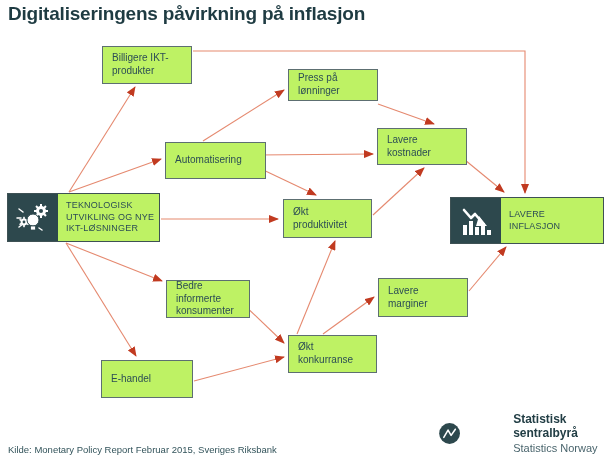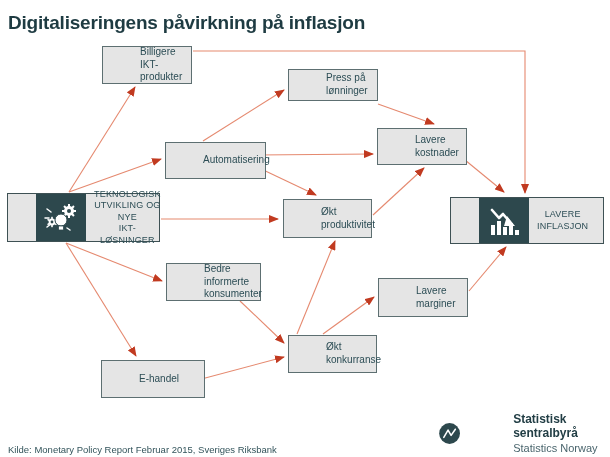--- a/index.html
+++ b/index.html
@@ -1,41 +1,41 @@
 <!DOCTYPE html>
 <html><head>
 <meta charset="utf-8">
 <style>
   html,body { margin:0; padding:0; background:#ffffff; }
   body { width:610px; height:457px; font-family:"Liberation Sans", sans-serif; }
   .canvas { position:relative; width:610px; height:457px; background:#ffffff; overflow:hidden; }
 
   .page-title {
-    position:absolute; left:8px; top:12px; z-index:3;
+    position:absolute; left:8px; top:3px; z-index:3;
     font-size:19px; font-weight:bold; color:#1e3b42; letter-spacing:-0.2px;
   }
 
   #edges { position:absolute; left:0; top:0; width:610px; height:457px; z-index:1; }
 
   .node {
     position:absolute; z-index:2; box-sizing:border-box;
-    background:#e5e5e5; border:1.4px solid #5d6f71;
-    display:flex; align-items:center;padding-left:28px;
+    background:#bef264; border:1.4px solid #5d6f71;
+    display:flex; align-items:center;
   }
   .node-label {
     padding-left:9px; padding-right:2px;
     font-size:10px; line-height:1.28; color:#2c4d55;
     white-space:pre-line;
   }
   .dark-node { border:1.4px solid #3e5154; }
   .icon-box {
     flex:0 0 50px; width:50px; height:100%;
     background:#2d484d; display:flex; align-items:center; justify-content:center;
   }
-  .dark-node .node-label { font-size:9px; padding-left:8px; letter-spacing:0.2px;text-align:center; }
+  .dark-node .node-label { font-size:9px; padding-left:8px; letter-spacing:0.2px; }
 
   .footer-source {
     position:absolute; left:8px; top:444px; z-index:3;
     font-size:9.5px; color:#33545b;
   }
   .logo {
     position:absolute; left:438px; top:413px; z-index:3;
     display:flex; align-items:center; gap:8px;
   }
   .logo-text { display:flex; flex-direction:column;margin-left:44px; }
@@ -157,36 +157,36 @@
           <rect x="31" y="29" width="4" height="5"></rect>
         </g>
         <polyline points="8,9 15,17 19,13 25,20" fill="none" stroke="#ffffff" stroke-width="2.6" stroke-linecap="round" stroke-linejoin="round"></polyline>
         <path d="M23,15 L31,25 L20,25 z" fill="#ffffff"></path>
       </svg>
     </span>
     <span class="node-label">LAVERE
 INFLASJON</span>
   </div>
 
-  <div class="node" style="left:166px;top:263px;width:95px;height:38px">
+  <div class="node" style="left:166px;top:280px;width:84px;height:38px">
     <span class="node-label">Bedre informerte
 konsumenter</span>
   </div>
 
   <div class="node" style="left:378px;top:278px;width:90px;height:39px">
     <span class="node-label">Lavere
 marginer</span>
   </div>
 
   <div class="node" style="left:288px;top:335px;width:89px;height:38px">
     <span class="node-label">Økt
 konkurranse</span>
   </div>
 
-  <div class="node" style="left:101px;top:360px;width:104px;height:38px">
+  <div class="node" style="left:101px;top:360px;width:92px;height:38px">
     <span class="node-label">E-handel</span>
   </div>
 
   <div class="footer-source">Kilde: Monetary Policy Report Februar 2015, Sveriges Riksbank</div>
 
   <div class="logo">
     <svg width="29" height="29" viewBox="0 0 30 30">
       <circle cx="15" cy="15" r="13.5" fill="#2d484d"></circle>
       <polyline points="7.5,20 13,10.5 17,17.5 22.5,9.5" fill="none" stroke="#ffffff" stroke-width="2" stroke-linecap="round" stroke-linejoin="round"></polyline>
     </svg>

